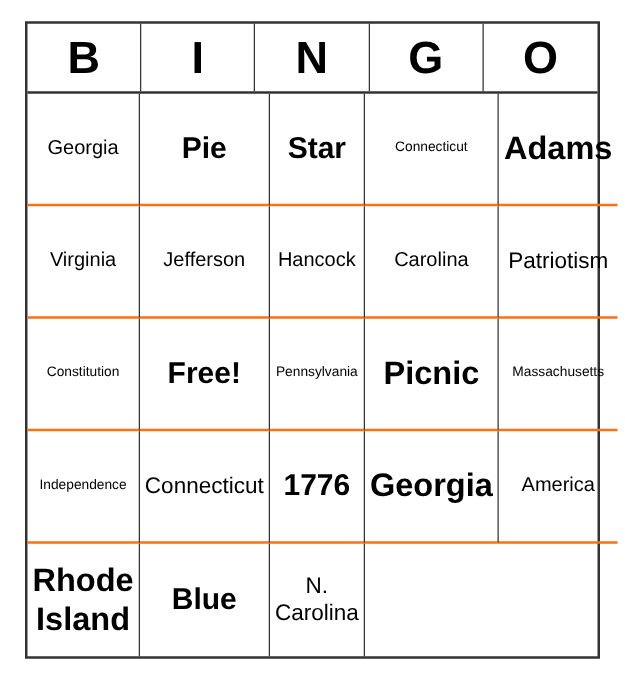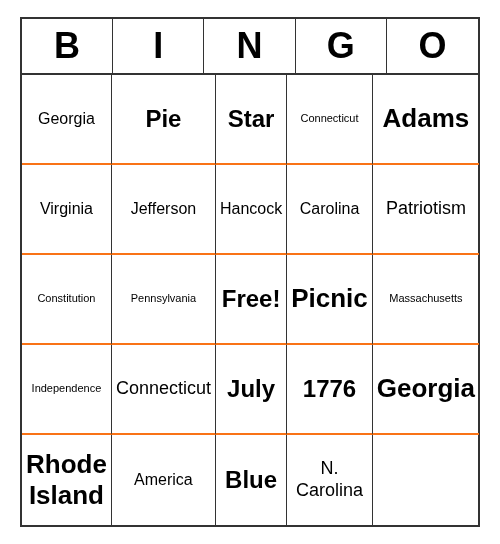--- a/index.html
+++ b/index.html
@@ -80,27 +80,26 @@
       <div class="bingo-cell size-xl">Pie</div>
       <div class="bingo-cell size-xl">Star</div>
       <div class="bingo-cell size-xs">Connecticut</div>
       <div class="bingo-cell size-lg">Adams</div>
       <div class="bingo-cell size-md">Virginia</div>
       <div class="bingo-cell size-md">Jefferson</div>
       <div class="bingo-cell size-md">Hancock</div>
       <div class="bingo-cell size-md">Carolina</div>
       <div class="bingo-cell size-sm">Patriotism</div>
       <div class="bingo-cell size-xs">Constitution</div>
+      <div class="bingo-cell size-xl">Free!</div>
       <div class="bingo-cell size-xs">Pennsylvania</div>
-      <div class="bingo-cell size-xl">Free!</div>
       <div class="bingo-cell size-lg">Picnic</div>
       <div class="bingo-cell size-xs">Massachusetts</div>
       <div class="bingo-cell size-xs">Independence</div>
       <div class="bingo-cell size-sm">Connecticut</div>
-      <div class="bingo-cell size-xl">July</div>
       <div class="bingo-cell size-xl">1776</div>
       <div class="bingo-cell size-lg">Georgia</div>
+      <div class="bingo-cell size-md">America</div>
       <div class="bingo-cell size-lg">Rhode Island</div>
-      <div class="bingo-cell size-md">America</div>
       <div class="bingo-cell size-xl">Blue</div>
       <div class="bingo-cell size-sm">N. Carolina</div>
     </div>
 </div>
 
 </body></html>

